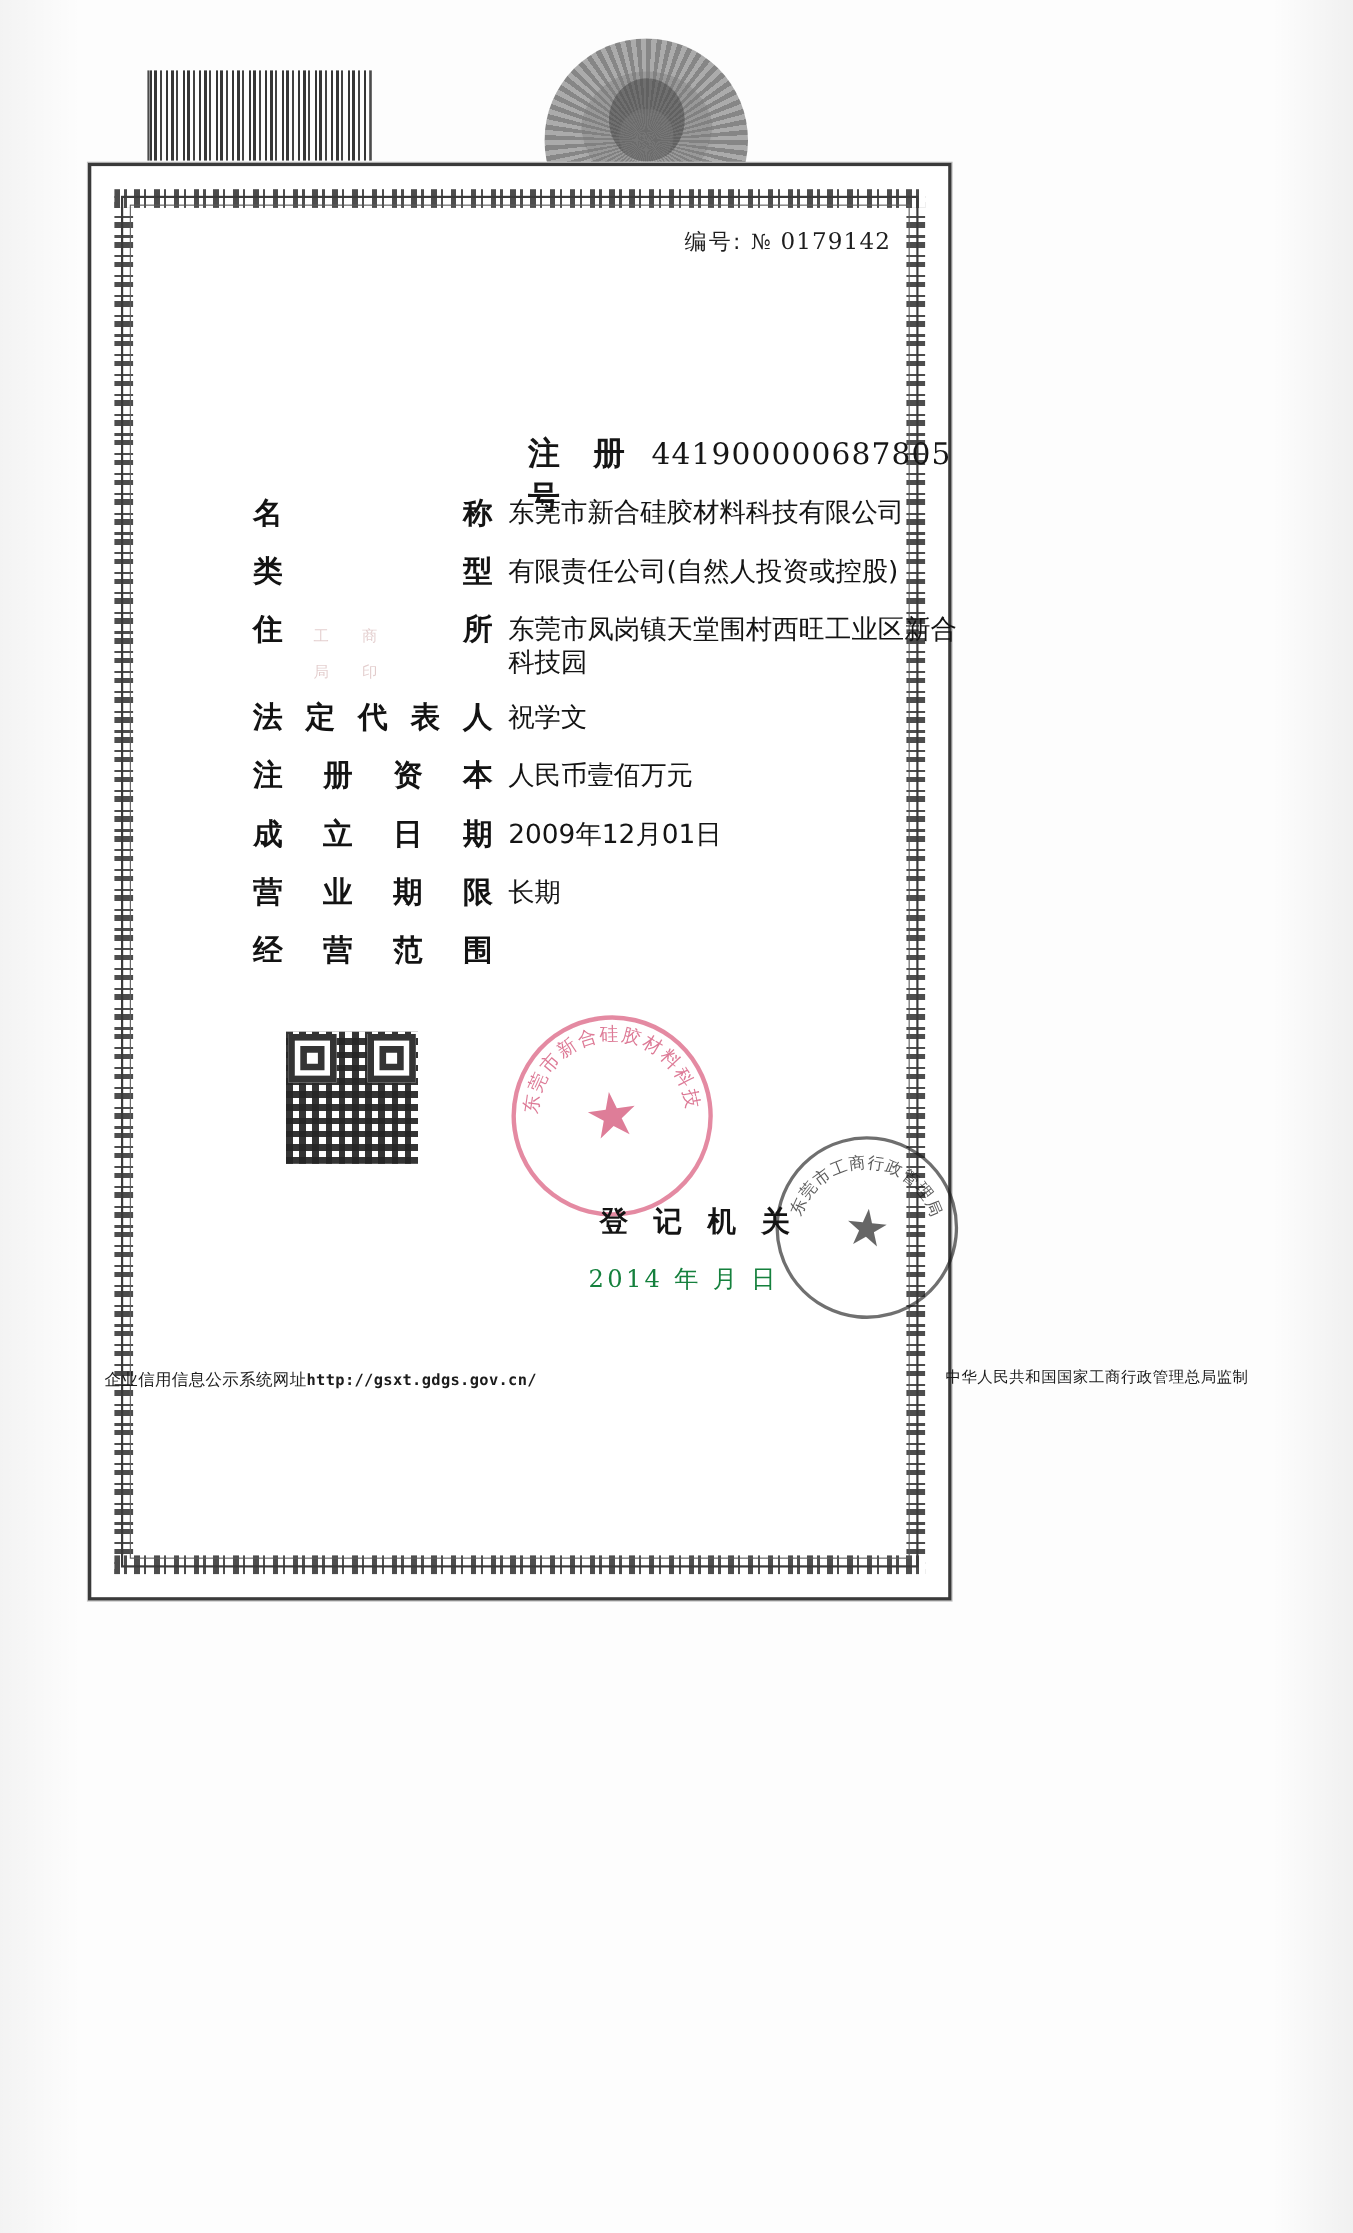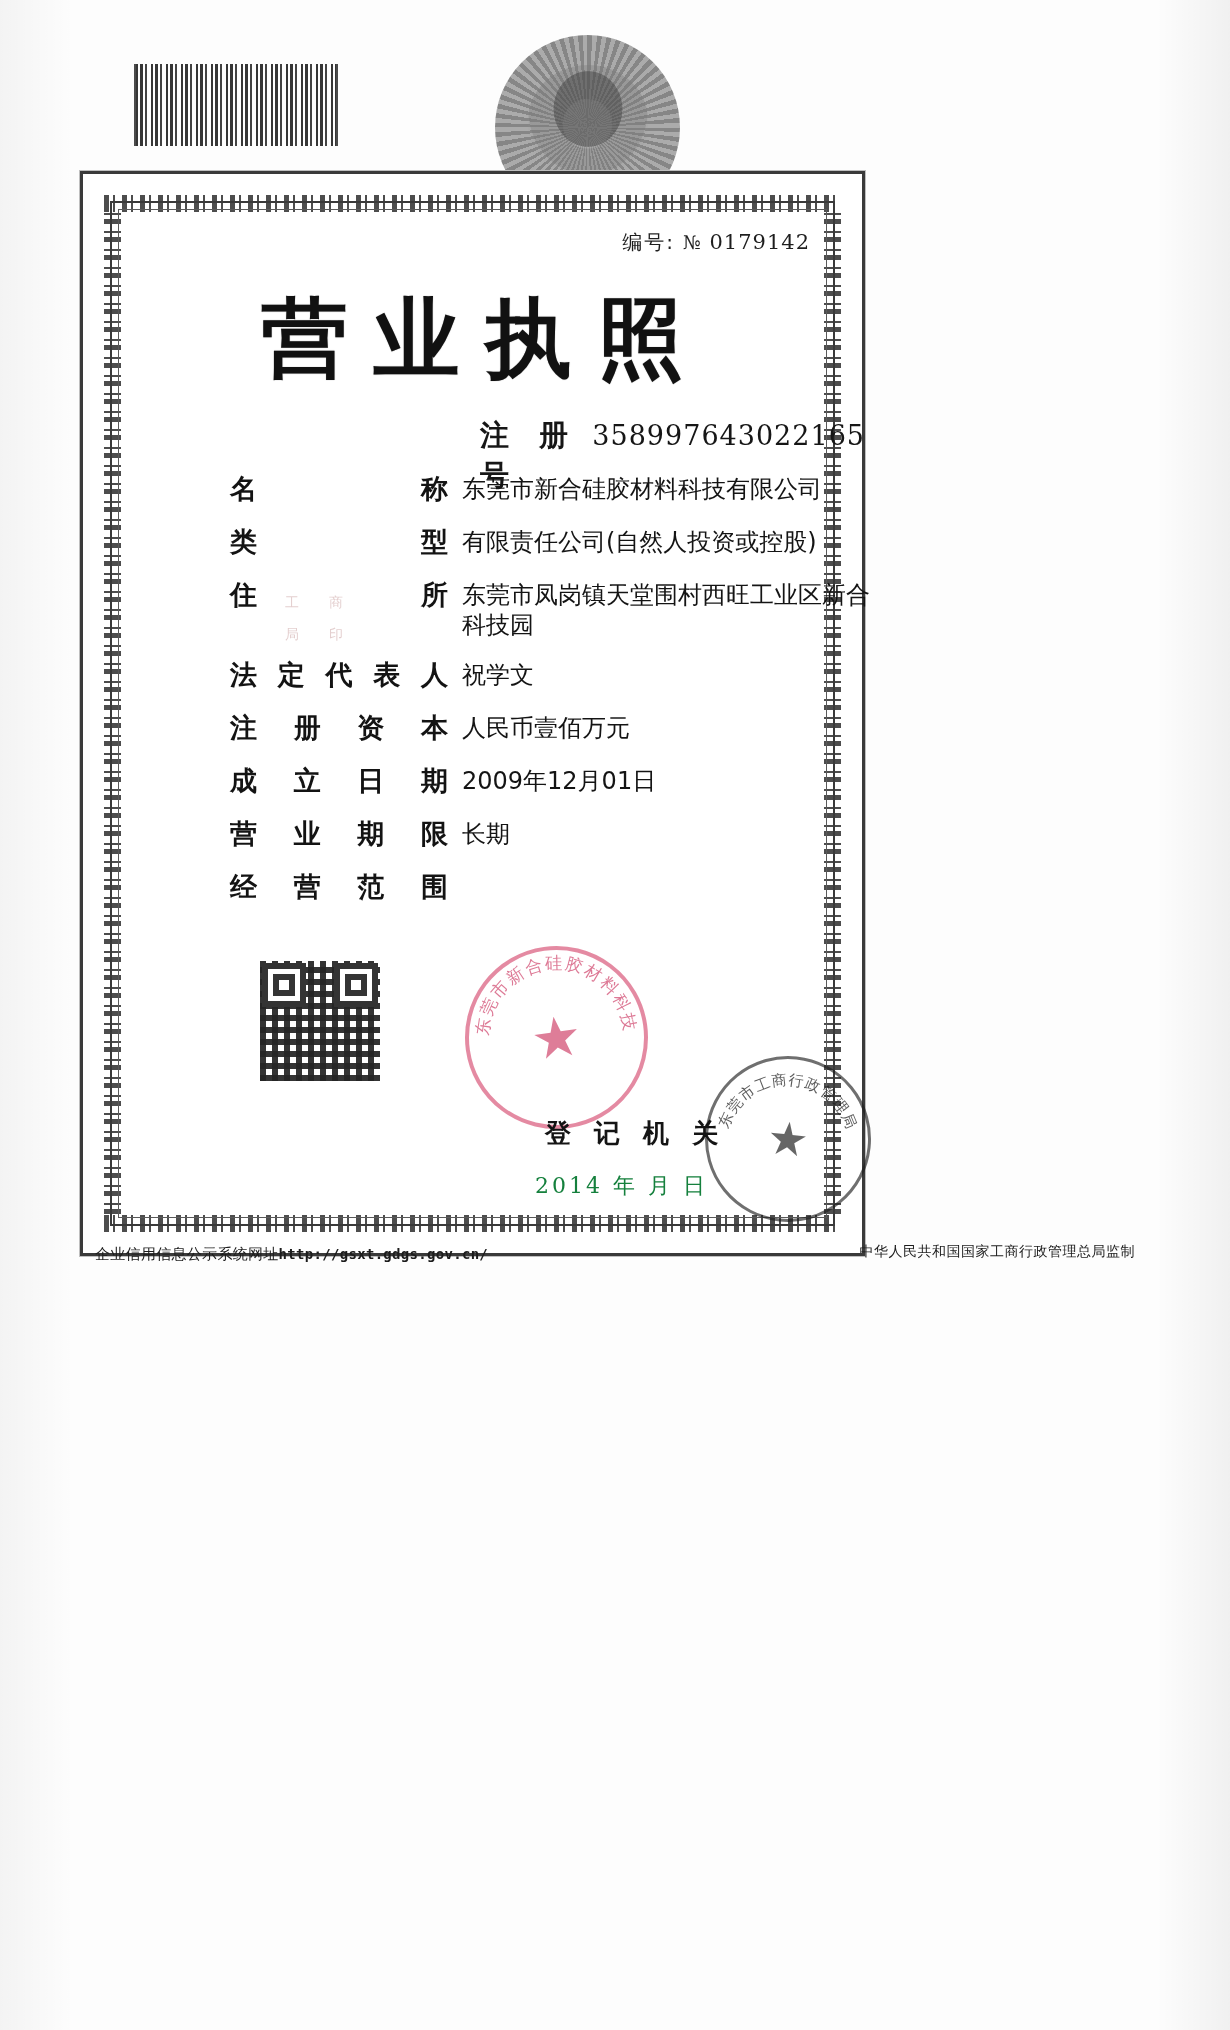--- a/index.html
+++ b/index.html
@@ -66,24 +66,23 @@
     width: 120px; height: 110px;
     background:
       radial-gradient(ellipse at 50% 40%, rgba(40,40,40,.65) 0 40%, rgba(90,90,90,.35) 41% 70%, rgba(120,120,120,.1) 71% 100%);
     border-radius: 50% 50% 45% 45%;
   }
 
   
   .cert {
     position: absolute;
     left: 80px; top: 148px;
-    width: 785px; height: 1085px;
+    width: 785px; height: 1307px;
     background: #ffffff;
     box-shadow: 0 0 0 1px #bfbfbf;
-    margin-top: 23px;
   }
   .frame-outer {
     position: absolute;
     inset: 0;
     border: 3px solid #3a3a3a;
   }
   .frame-band {
     position: absolute;
     inset: 7px;
     border: 17px solid transparent;
@@ -343,27 +342,26 @@
     <div class="frame-band"></div>
     <div class="frame-inner"></div>
     <div class="frame-inner2"></div>
 
     <div class="serial">
       <span class="lbl">编号:</span>
       <span class="no">№</span>
       <span>0179142</span>
     </div>
 
-    <div class="title">营业执照</div>
 
     <div class="faint-marks">工商<br>局印</div>
 
     <div class="reg-row">
       <div class="reg-label">注 册 号</div>
-      <div class="reg-value">358997643022165</div>
+      <div class="reg-value">441900000687805</div>
     </div>
 
     <div class="fields">
 
       <div class="row">
         <div class="k">
             <span>名</span>
             <span>称</span>
           </div>
         <div class="v">东莞市新合硅胶材料科技有限公司</div>

